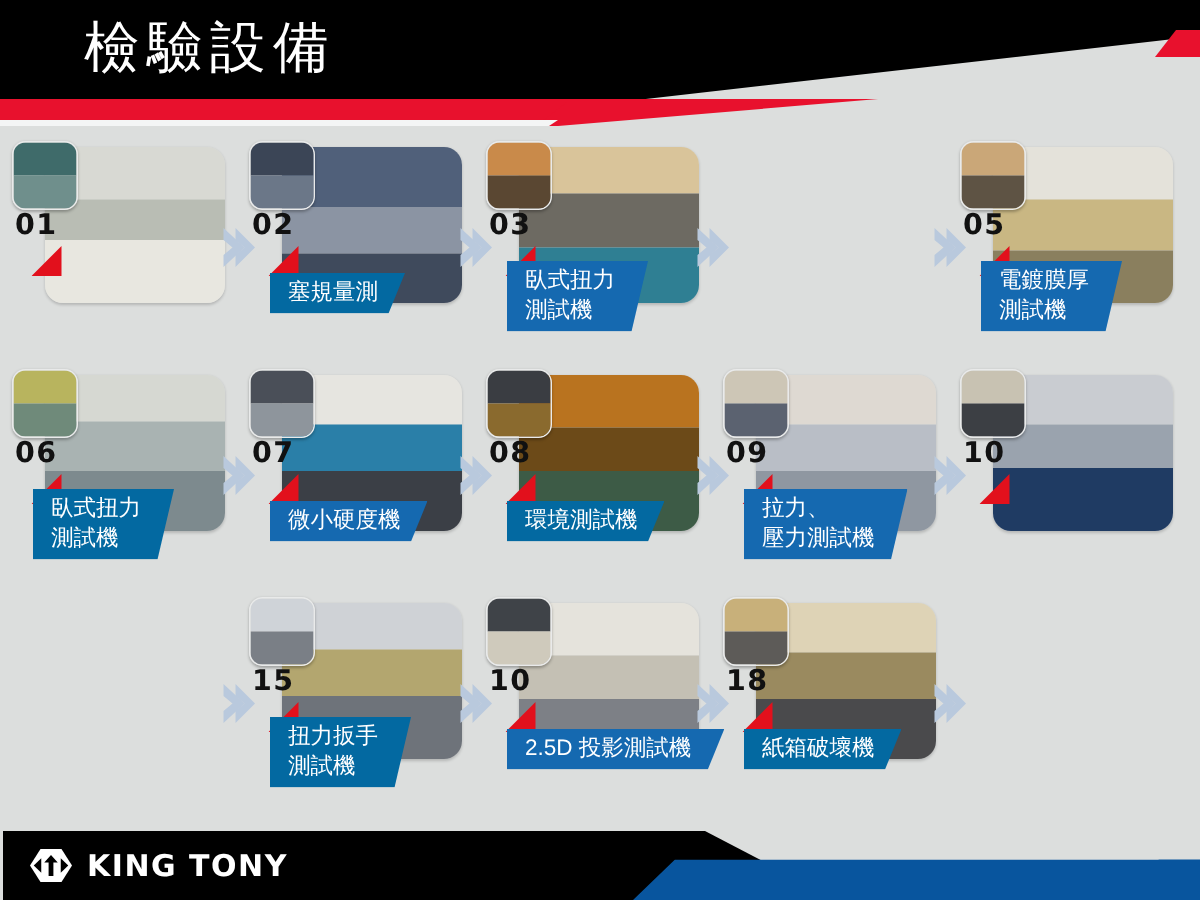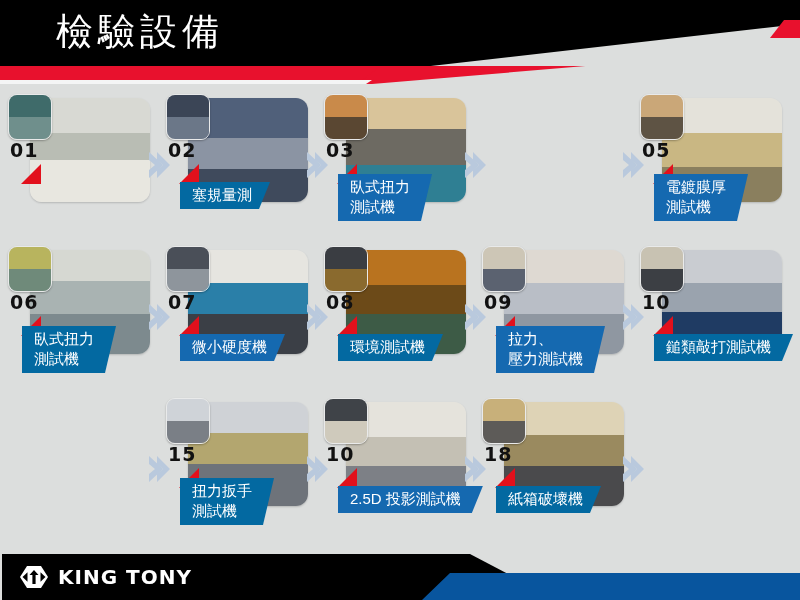--- a/index.html
+++ b/index.html
@@ -401,21 +401,20 @@
         <div class="inset">
           <div class="ph-inner">
             <div class="ph-band" style="background: rgb(200, 194, 178); top: 0%; height: 50%;"></div>
             <div class="ph-band" style="background: rgb(60, 63, 68); top: 50%; height: 50%;"></div>
           </div>
         </div>
         <div class="num">10</div>
         <div class="tri"><svg width="22" height="20" viewBox="0 0 22 20">
             <path d="M0 20 L20 20 L20 0 Z" fill="#e2101c"></path>
           </svg></div>
-        <div class="label red wide">鎚類敲打測試機</div>
       </div>
     </div>
     <div class="row row-2">
       <div class="chev a0">
         <svg width="22" height="30" viewBox="0 0 22 30">
           <path d="M1 2 L15 15 L1 28 L1 20 L7 15 L1 10 Z" fill="#b9c9dd"></path>
           <path d="M9 2 L22 15 L9 28 L9 20 L15 15 L9 10 Z" fill="#b9c9dd"></path>
         </svg>
       </div>
       <div class="chev a1">

